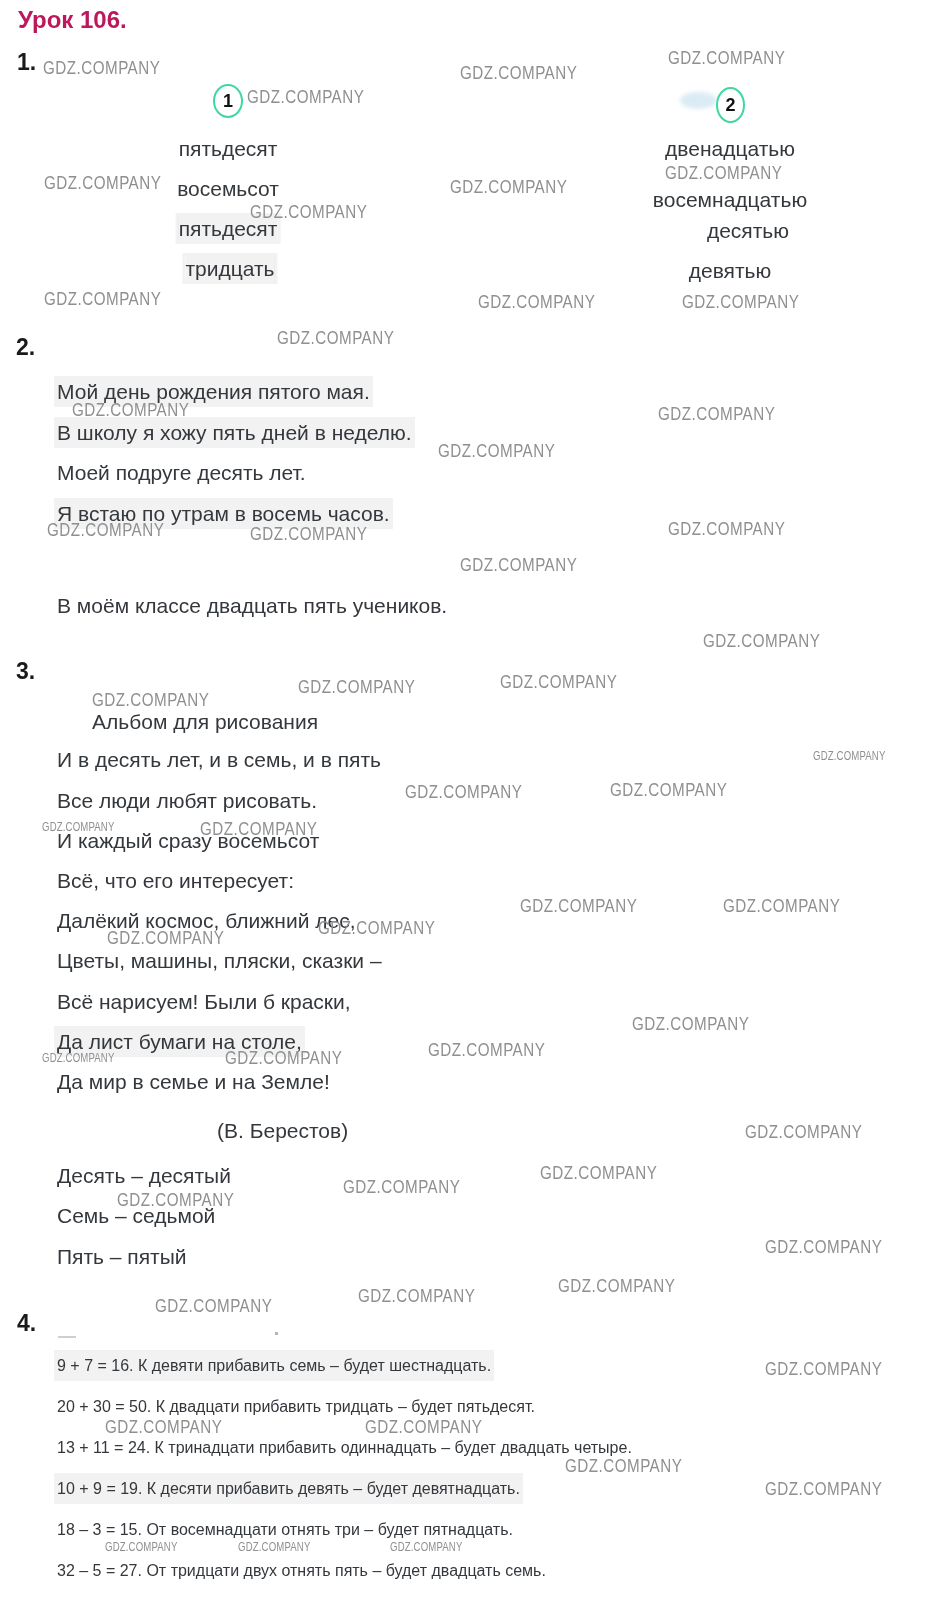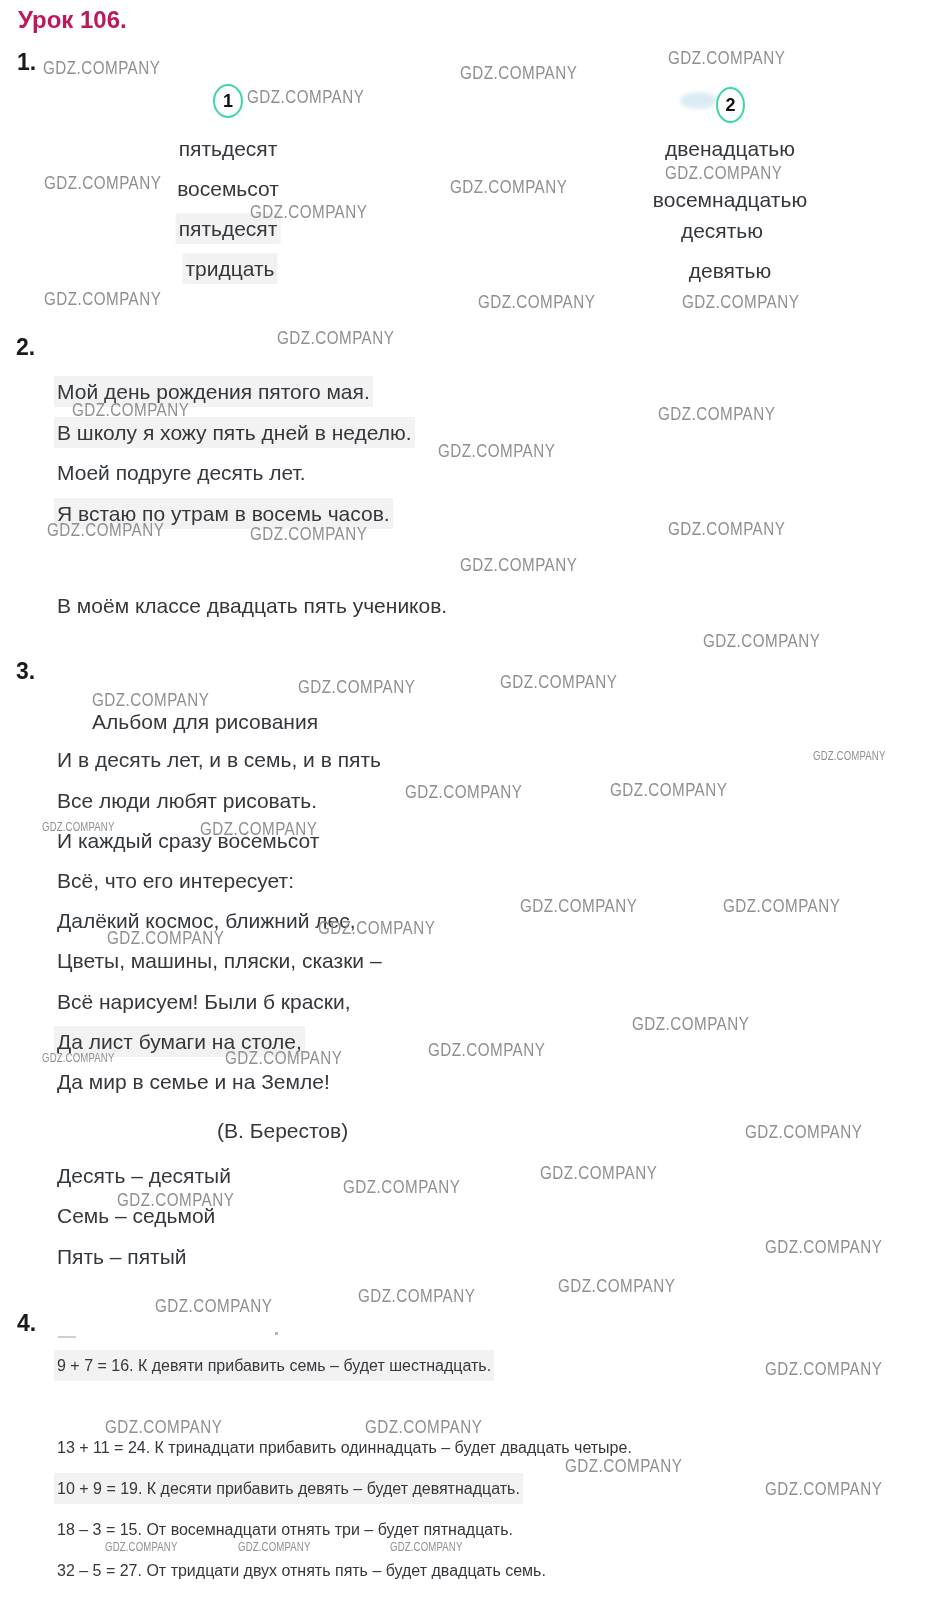--- a/index.html
+++ b/index.html
@@ -59,21 +59,21 @@
   <div class="badge b2">2</div>
 
   <div class="dash"></div>
   <div class="dot"></div>
 <span class="t center" style="left: 228px; top: 136px;">пятьдесят</span>
     <span class="t center" style="left: 228px; top: 176px;">восемьсот</span>
     <span class="t hl center" style="left: 228px; top: 216px;">пятьдесят</span>
     <span class="t hl center" style="left: 230px; top: 256px;">тридцать</span>
     <span class="t center" style="left: 730px; top: 136px;">двенадцатью</span>
     <span class="t center" style="left: 730px; top: 176px; margin-top: 11px;">восемнадцатью</span>
-    <span class="t center" style="left: 722px; top: 218px;">десятью</span>
+    <span class="t center" style="left: 748px; top: 218px;">десятью</span>
     <span class="t center" style="left: 730px; top: 258px;">девятью</span>
     <span class="t hl" style="left: 57px; top: 379px;">Мой день рождения пятого мая.</span>
     <span class="t hl" style="left: 57px; top: 420px;">В школу я хожу пять дней в неделю.</span>
     <span class="t" style="left: 57px; top: 460px;">Моей подруге десять лет.</span>
     <span class="t hl" style="left: 57px; top: 501px;">Я встаю по утрам в восемь часов.</span>
     <span class="t" style="left: 57px; top: 581px; margin-top: 12px;">В моём классе двадцать пять учеников.</span>
     <span class="t" style="left: 92px; top: 709px;">Альбом для рисования</span>
     <span class="t" style="left: 57px; top: 747px;">И в десять лет, и в семь, и в пять</span>
     <span class="t" style="left: 57px; top: 788px;">Все люди любят рисовать.</span>
     <span class="t" style="left: 57px; top: 828px;">И каждый сразу восемьсот</span>
@@ -81,20 +81,21 @@
     <span class="t" style="left: 57px; top: 908px;">Далёкий космос, ближний лес,</span>
     <span class="t" style="left: 57px; top: 948px;">Цветы, машины, пляски, сказки –</span>
     <span class="t" style="left: 57px; top: 989px;">Всё нарисуем! Были б краски,</span>
     <span class="t hl" style="left: 57px; top: 1029px;">Да лист бумаги на столе,</span>
     <span class="t" style="left: 57px; top: 1069px;">Да мир в семье и на Земле!</span>
     <span class="t" style="left: 217px; top: 1118px;">(В. Берестов)</span>
     <span class="t" style="left: 57px; top: 1163px;">Десять – десятый</span>
     <span class="t" style="left: 57px; top: 1203px;">Семь – седьмой</span>
     <span class="t" style="left: 57px; top: 1244px;">Пять – пятый</span>
     <span class="t big hl" style="left: 57px; top: 1353px;">9 + 7 = 16. К девяти прибавить семь – будет шестнадцать.</span>
+    <span class="t big" style="left: 57px; top: 1394px;">20 + 30 = 50. К двадцати прибавить тридцать – будет пятьдесят.</span>
     <span class="t big" style="left: 57px; top: 1435px;">13 + 11 = 24. К тринадцати прибавить одиннадцать – будет двадцать четыре.</span>
     <span class="t big hl" style="left: 57px; top: 1476px;">10 + 9 = 19. К десяти прибавить девять – будет девятнадцать.</span>
     <span class="t big" style="left: 57px; top: 1517px;">18 – 3 = 15. От восемнадцати отнять три – будет пятнадцать.</span>
     <span class="t big" style="left: 57px; top: 1558px;">32 – 5 = 27. От тридцати двух отнять пять – будет двадцать семь.</span>
     <span class="wm" style="left: 43px; top: 57px;">GDZ.COMPANY</span>
     <span class="wm" style="left: 460px; top: 62px;">GDZ.COMPANY</span>
     <span class="wm" style="left: 668px; top: 47px;">GDZ.COMPANY</span>
     <span class="wm" style="left: 247px; top: 86px;">GDZ.COMPANY</span>
     <span class="wm" style="left: 44px; top: 172px;">GDZ.COMPANY</span>
     <span class="wm" style="left: 450px; top: 176px;">GDZ.COMPANY</span>

